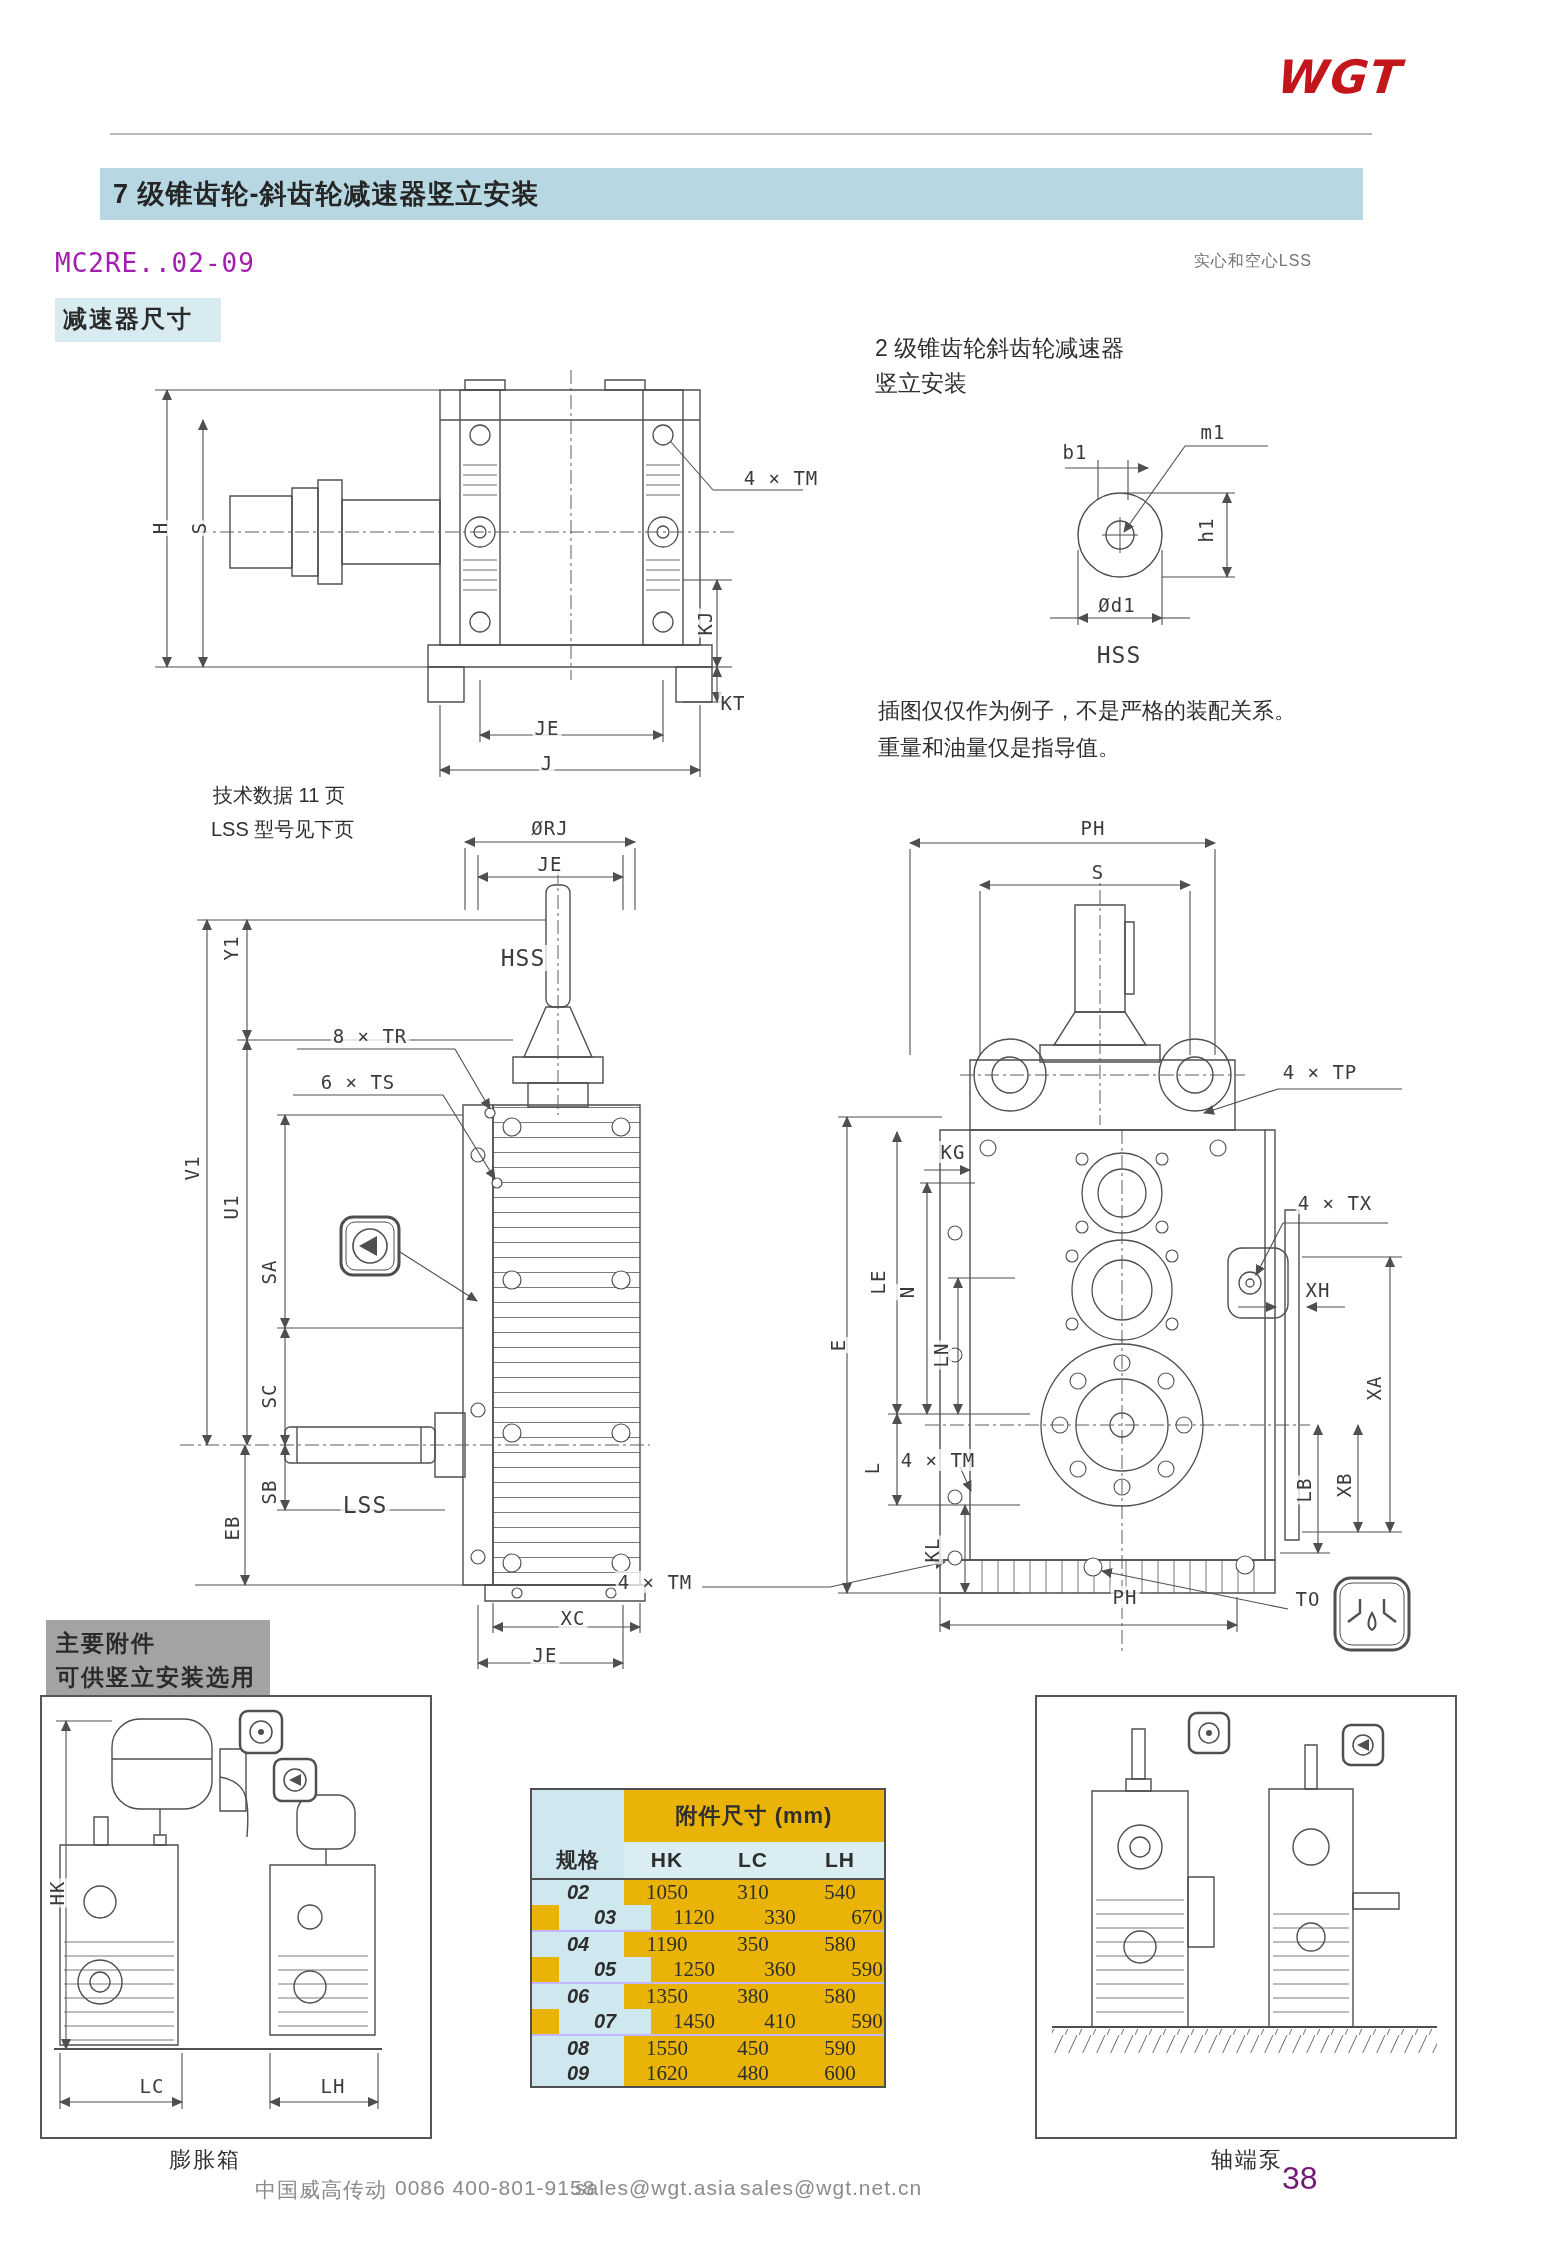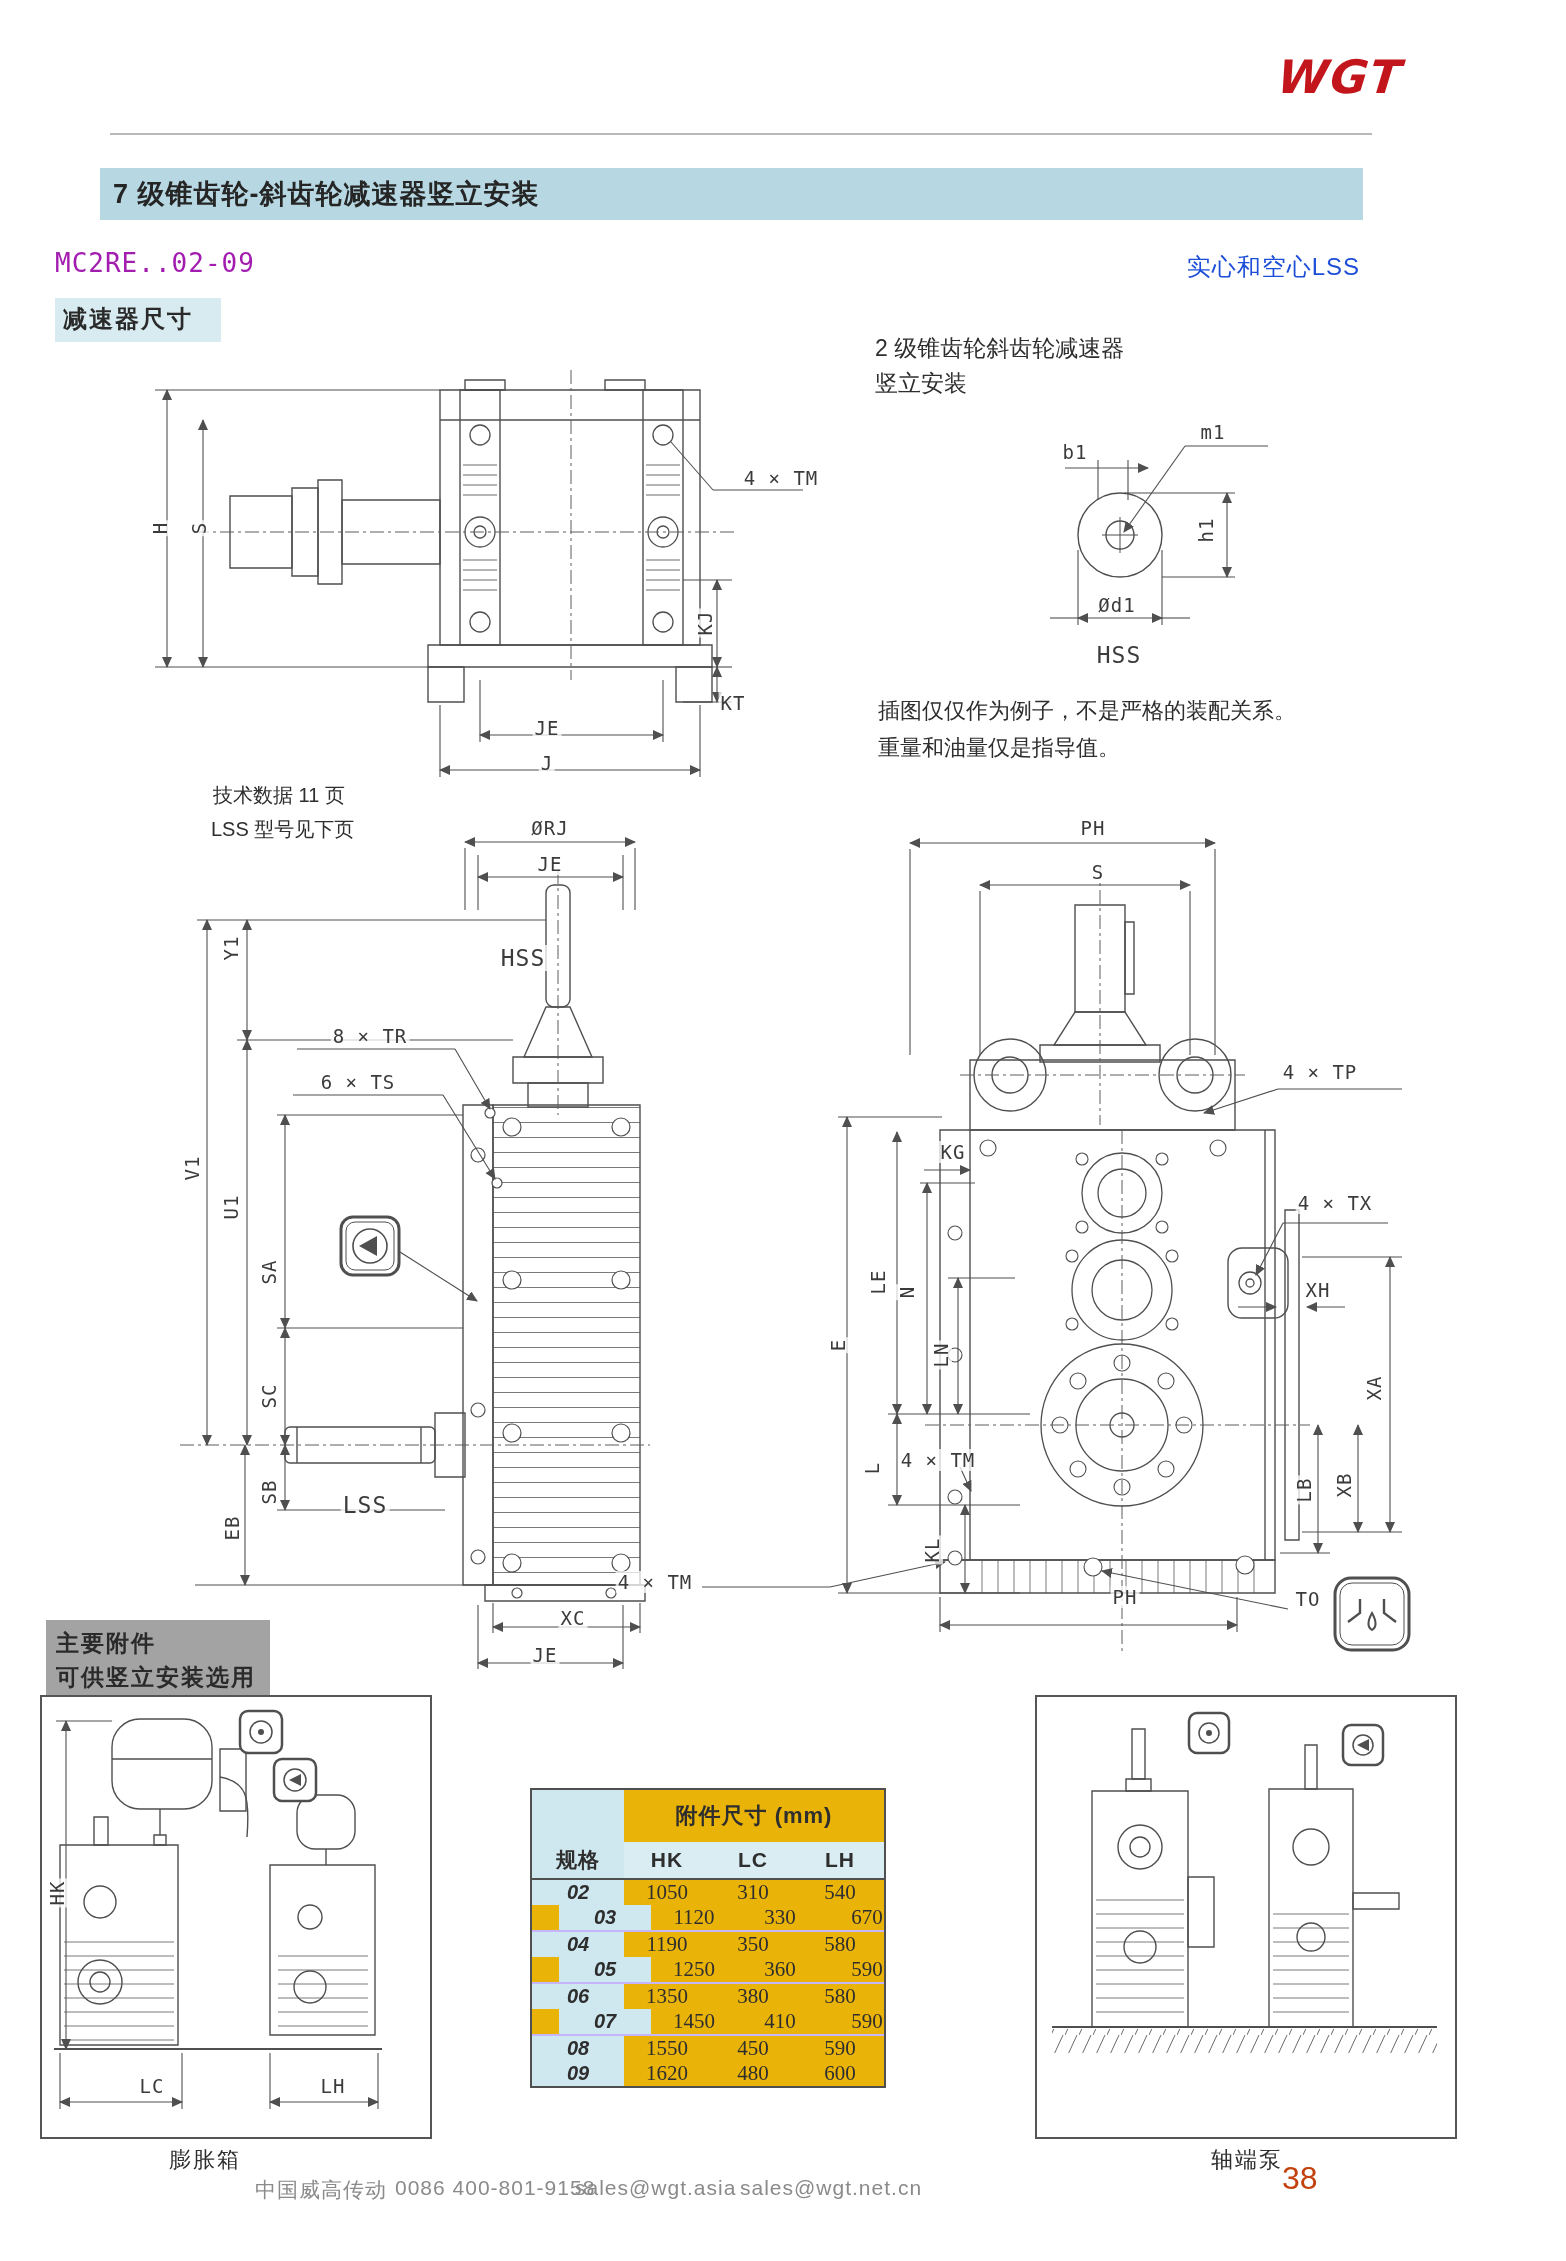--- a/index.html
+++ b/index.html
@@ -5,21 +5,21 @@
   html,body{margin:0;padding:0;background:#e8e8e8;}
   .page{position:relative;width:1566px;height:2261px;background:#ffffff;overflow:hidden;
         font-family:"Liberation Sans",sans-serif;color:#2e2e2e;}
   .logo{position:absolute;left:1278px;top:50px;font:italic 900 46px "DejaVu Sans",sans-serif;
         color:#c3161c;letter-spacing:2px;transform:skewX(-6deg);}
   .top-rule{position:absolute;left:110px;top:133px;width:1262px;height:2px;background:#b9b9b9;}
   .header-bar{position:absolute;left:100px;top:168px;width:1263px;height:52px;background:#b7d8e3;
         display:flex;align-items:center;}
   .header-bar span{font-size:27px;font-weight:600;color:#252525;margin-left:13px;letter-spacing:1px;}
   .model{position:absolute;left:55px;top:248px;font:26px "DejaVu Sans Mono",monospace;color:#a21caf;letter-spacing:1px;}
-  .shaft-type{position:absolute;left:1360px;top:251px;transform:translateX(-100%);font-size:24px;color:#1d4ed8;letter-spacing:1px;}
+  .shaft-type{position:absolute;left:1312px;top:251px;transform:translateX(-100%);font-size:16px;color:#737373;letter-spacing:1px;}
   .sec-title{position:absolute;left:55px;top:298px;background:#d8ebf1;padding:5px 28px 7px 8px;
         font-size:24px;font-weight:600;color:#2a2a2a;letter-spacing:2px;}
   .cn{position:absolute;color:#2e2e2e;}
   .dim{position:absolute;font:19px "DejaVu Sans Mono",monospace;color:#3b3b3b;white-space:nowrap;
        letter-spacing:1px;transform:translate(-50%,-50%);background:rgba(255,255,255,.75);padding:0 2px;}
   .dim.v{transform:translate(-50%,-50%) rotate(-90deg);}
   svg{position:absolute;overflow:visible;}
   svg *{vector-effect:non-scaling-stroke;}
   .acc-title{position:absolute;left:46px;top:1620px;background:#a3a3a3;padding:6px 14px 8px 10px;
        font-size:23px;font-weight:600;line-height:34px;letter-spacing:2px;color:#2a2a2a;}
@@ -30,21 +30,21 @@
   .t-title-row{height:52px;}
   .t-head-row{height:36px;border-bottom:2px solid #4f4f4f;}
   .t-sep{border-bottom:2px solid #c4b5fd;padding-left:27px;}
   .tint{background:#cfe7ef;height:100%;display:flex;align-items:center;justify-content:center;}
   .band{background:#d9edf3;height:100%;display:flex;align-items:center;justify-content:center;}
   .t-title{grid-column:2/5;font-size:22px;font-weight:600;letter-spacing:1px;}
   .t-col{font-size:21px;font-weight:700;letter-spacing:1px;}
   .t-spec{font-size:20px;font-weight:700;font-style:italic;}
   .t-num{font-family:"Liberation Serif",serif;font-size:21px;}
   .footer-item{position:absolute;top:2176px;font-size:21px;color:#8a8a8a;letter-spacing:1px;}
-  .page-num{position:absolute;left:1282px;top:2160px;font-size:32px;color:#c2410c;}
+  .page-num{position:absolute;left:1282px;top:2160px;font-size:32px;color:#701a75;}
 </style>
 </head>
 <body>
 
 <div class="page">
 
   <div class="logo">WGT</div>
   <div class="top-rule"></div>
   <div class="header-bar">
     <span>7 级锥齿轮-斜齿轮减速器竖立安装</span>

